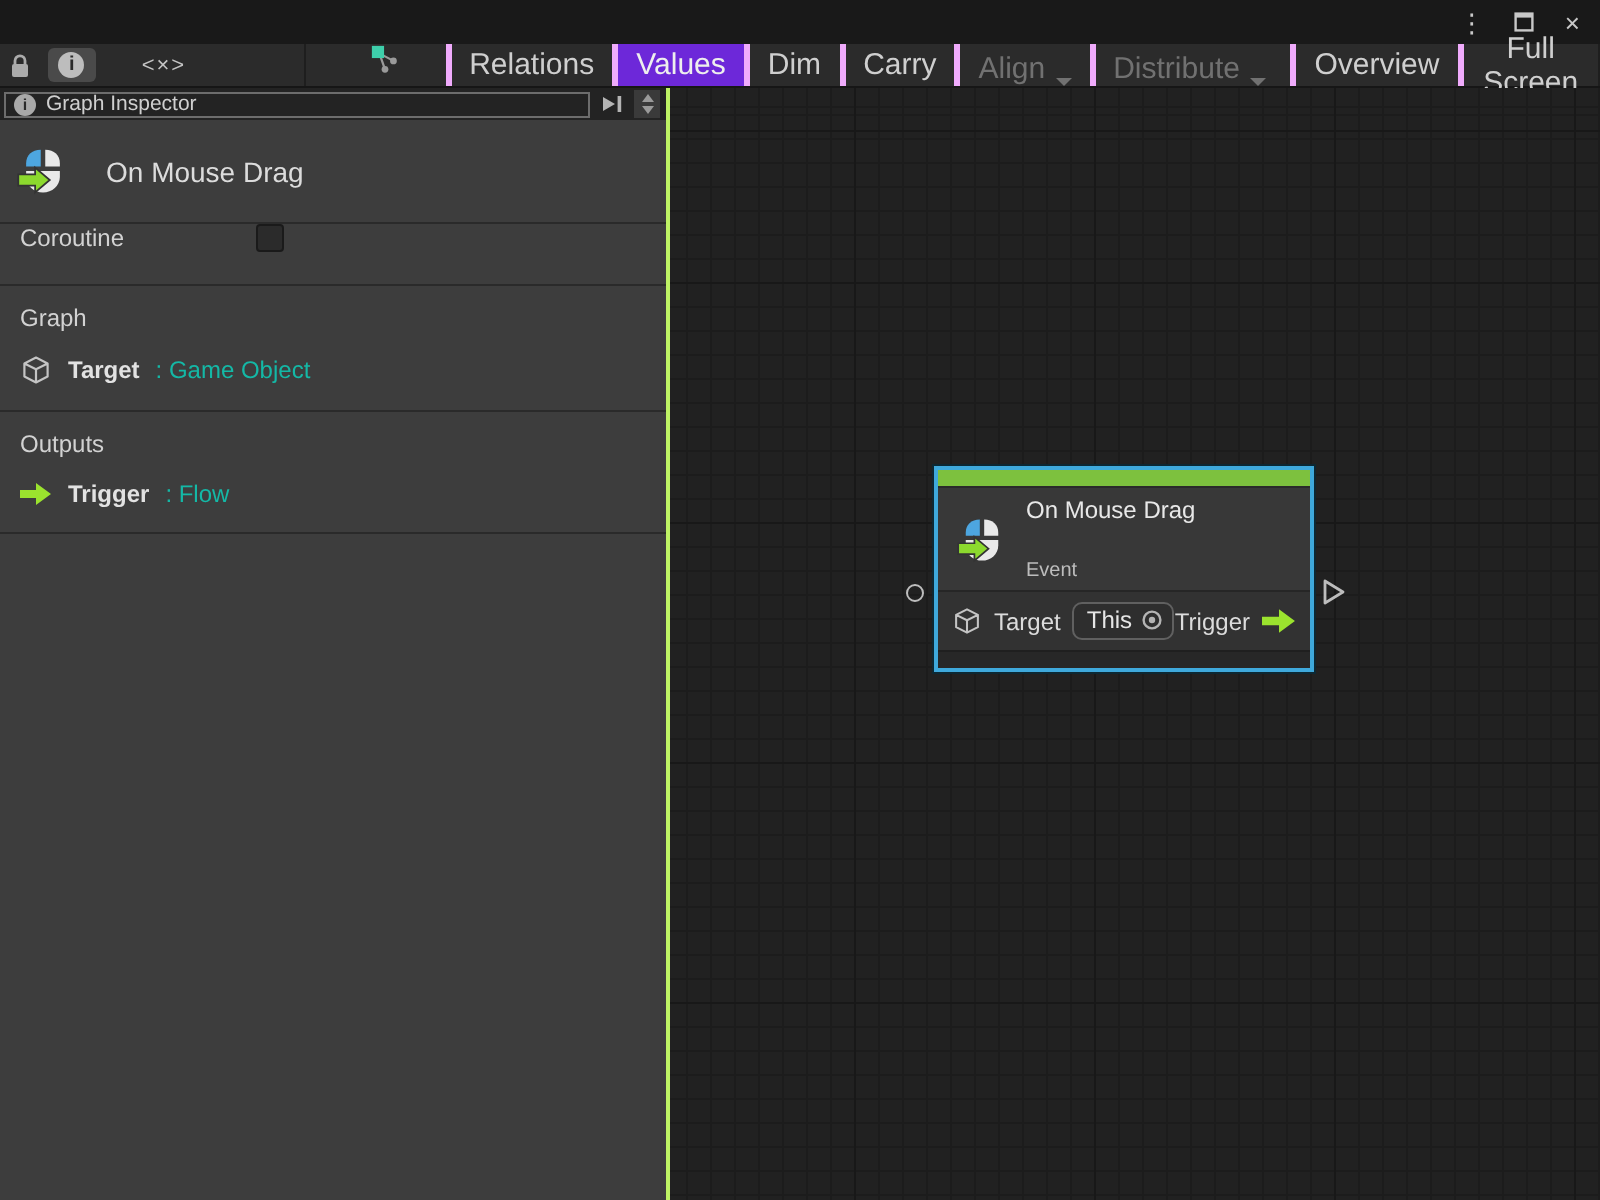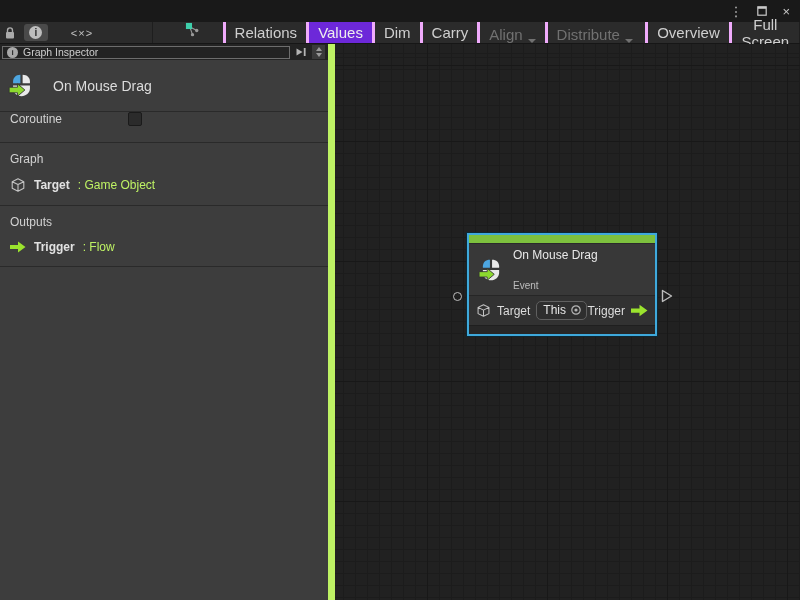--- a/index.html
+++ b/index.html
@@ -54,21 +54,21 @@
   .tb-btn:last-child { border-right:1px solid #1e1e1e; }
   .tb-btn.active { background:#6d28d9; color:#eeeeee; }
   .tb-btn.disabled { color:#717171;align-items:flex-end; }
   .caret { width:0; height:0; border-left:4px solid transparent; border-right:4px solid transparent; border-top:4px solid #717171; margin-top:1px; }
   .tb-gap { width:5px; }
 
   
   .content { display:flex; height:556px; }
 
   
-  .inspector { width:335px; background:#3d3d3d; display:flex; flex-direction:column; border-right:7px solid #bef264; }
+  .inspector { width:335px; background:#3d3d3d; display:flex; flex-direction:column; border-right:2px solid #bef264; }
   .insp-header { height:16px; background:#232323; display:flex; align-items:center; gap:5px; padding:1px 3px 1px 2px; }
   .insp-combo {
     flex:1; height:13px; border:1px solid #6d6d6d; display:flex; align-items:center;
     gap:5px; padding:0 4px; font-size:10.5px; color:#cfcfcf; background:#232323;
   }
   .dock-btn { display:flex; align-items:center; }
   .stepper { width:13px; height:14px; background:#3a3a3a; display:flex; flex-direction:column; align-items:center; justify-content:center; gap:2px; }
   .tri-up { width:0; height:0; border-left:3.5px solid transparent; border-right:3.5px solid transparent; border-bottom:4px solid #9a9a9a; }
   .tri-down { width:0; height:0; border-left:3.5px solid transparent; border-right:3.5px solid transparent; border-top:4px solid #9a9a9a; }
 
@@ -76,21 +76,21 @@
   .title-sec { height:52px; display:flex; align-items:center; gap:18px; padding:0 8px; }
   .unit-title { font-size:14px; color:#dcdcdc; }
   .coroutine-row { height:31px; display:flex; padding:0 10px; font-size:12px; color:#d2d2d2; }
   .coroutine-row .lbl { width:118px; }
   .checkbox { width:14px; height:14px; background:#2b2b2b; border:1px solid #1a1a1a; border-radius:2px; }
 
   .io-sec { padding:9px 10px 12px; font-size:12px; }
   .io-head { color:#d2d2d2; margin-bottom:11px; }
   .io-row { display:flex; align-items:center; gap:8px; }
   .pname { font-weight:bold; color:#e2e2e2; }
-  .ptype { color:#bef264; }
+  .ptype { color:#14b8a6; }
   .insp-rest { flex:1; }
 
   
   .canvas {
     flex:1; position:relative; background-color:#212121;
     background-image:
       repeating-linear-gradient(90deg, #181818 0, #181818 1px, transparent 1px, transparent 120px),
       repeating-linear-gradient(0deg,  #181818 0, #181818 1px, transparent 1px, transparent 120px),
       repeating-linear-gradient(90deg, #1c1c1c 0, #1c1c1c 1px, transparent 1px, transparent 12px),
       repeating-linear-gradient(0deg,  #1c1c1c 0, #1c1c1c 1px, transparent 1px, transparent 12px);

